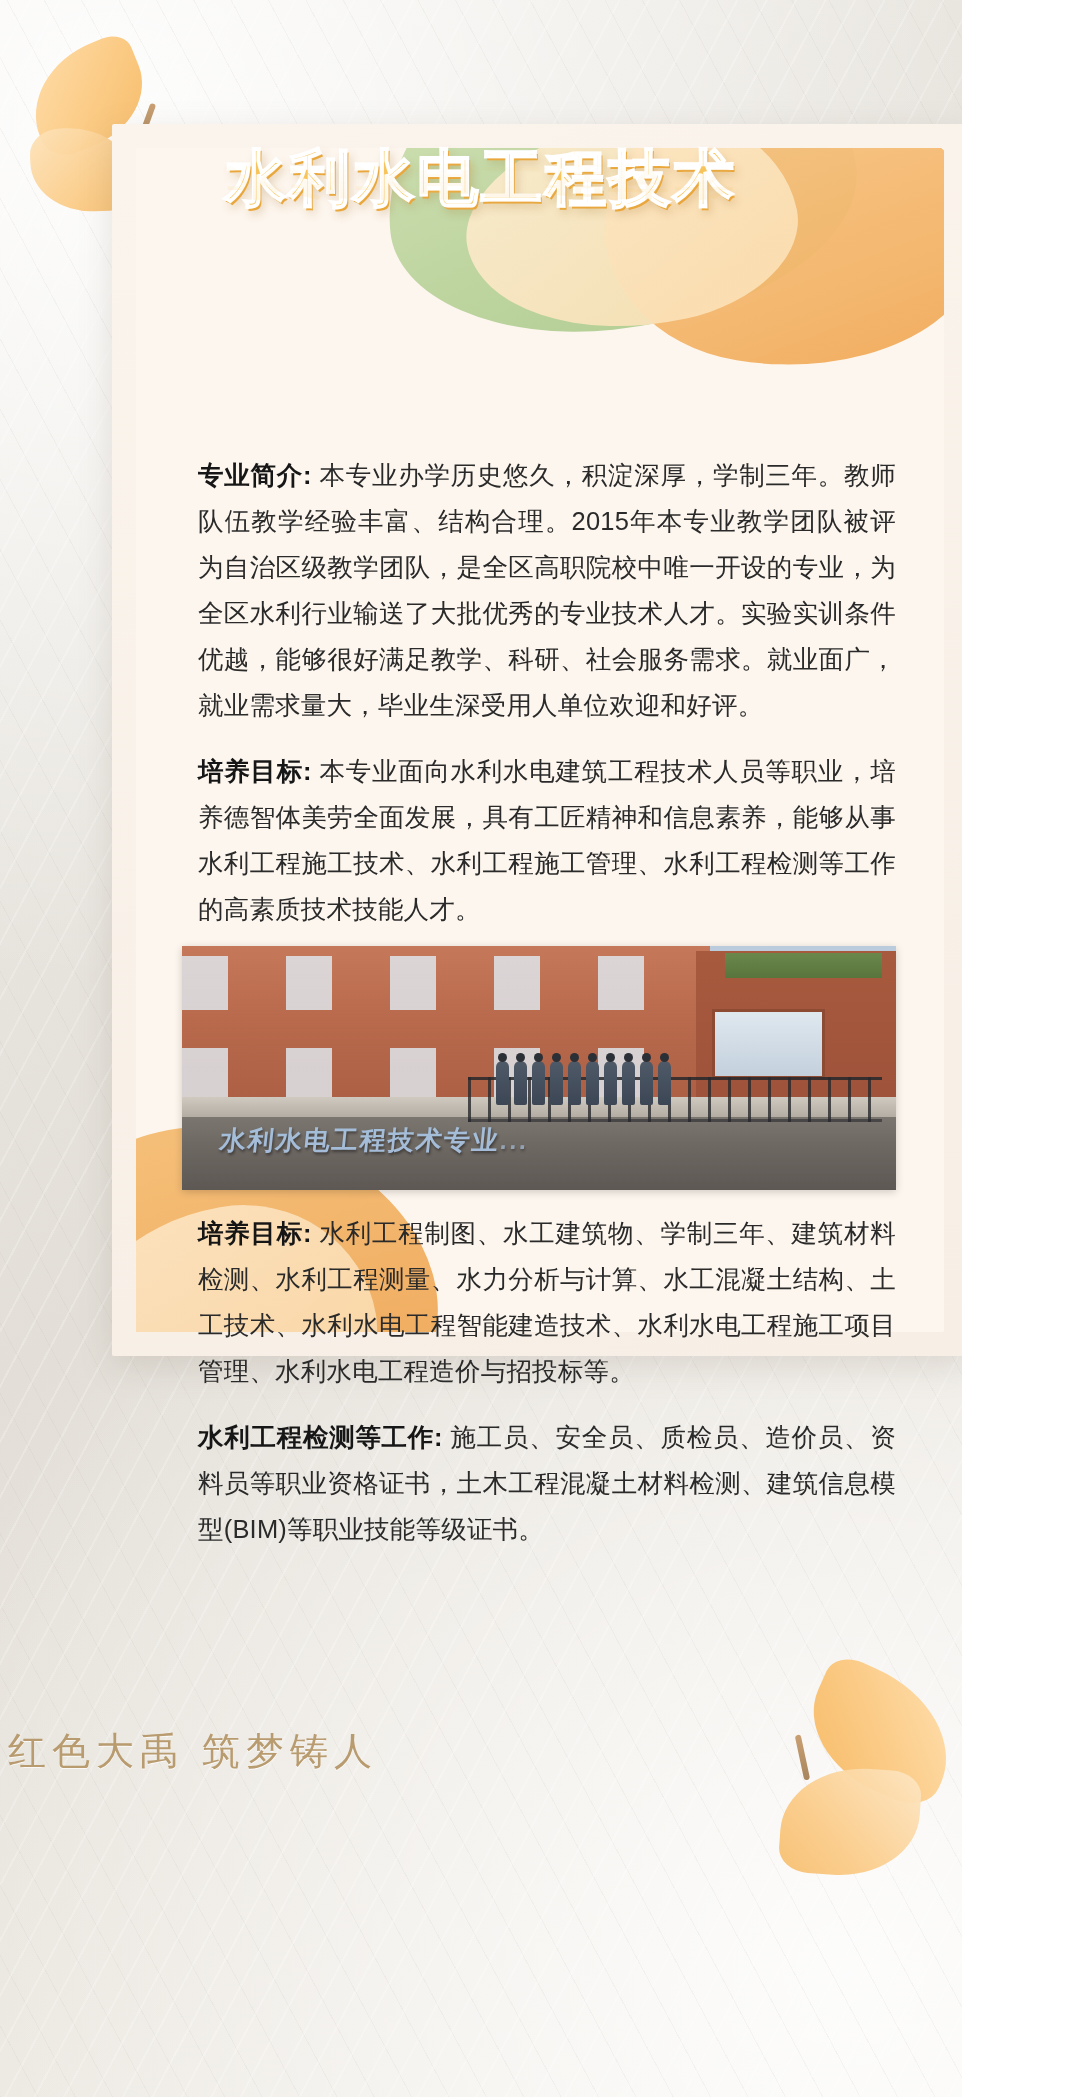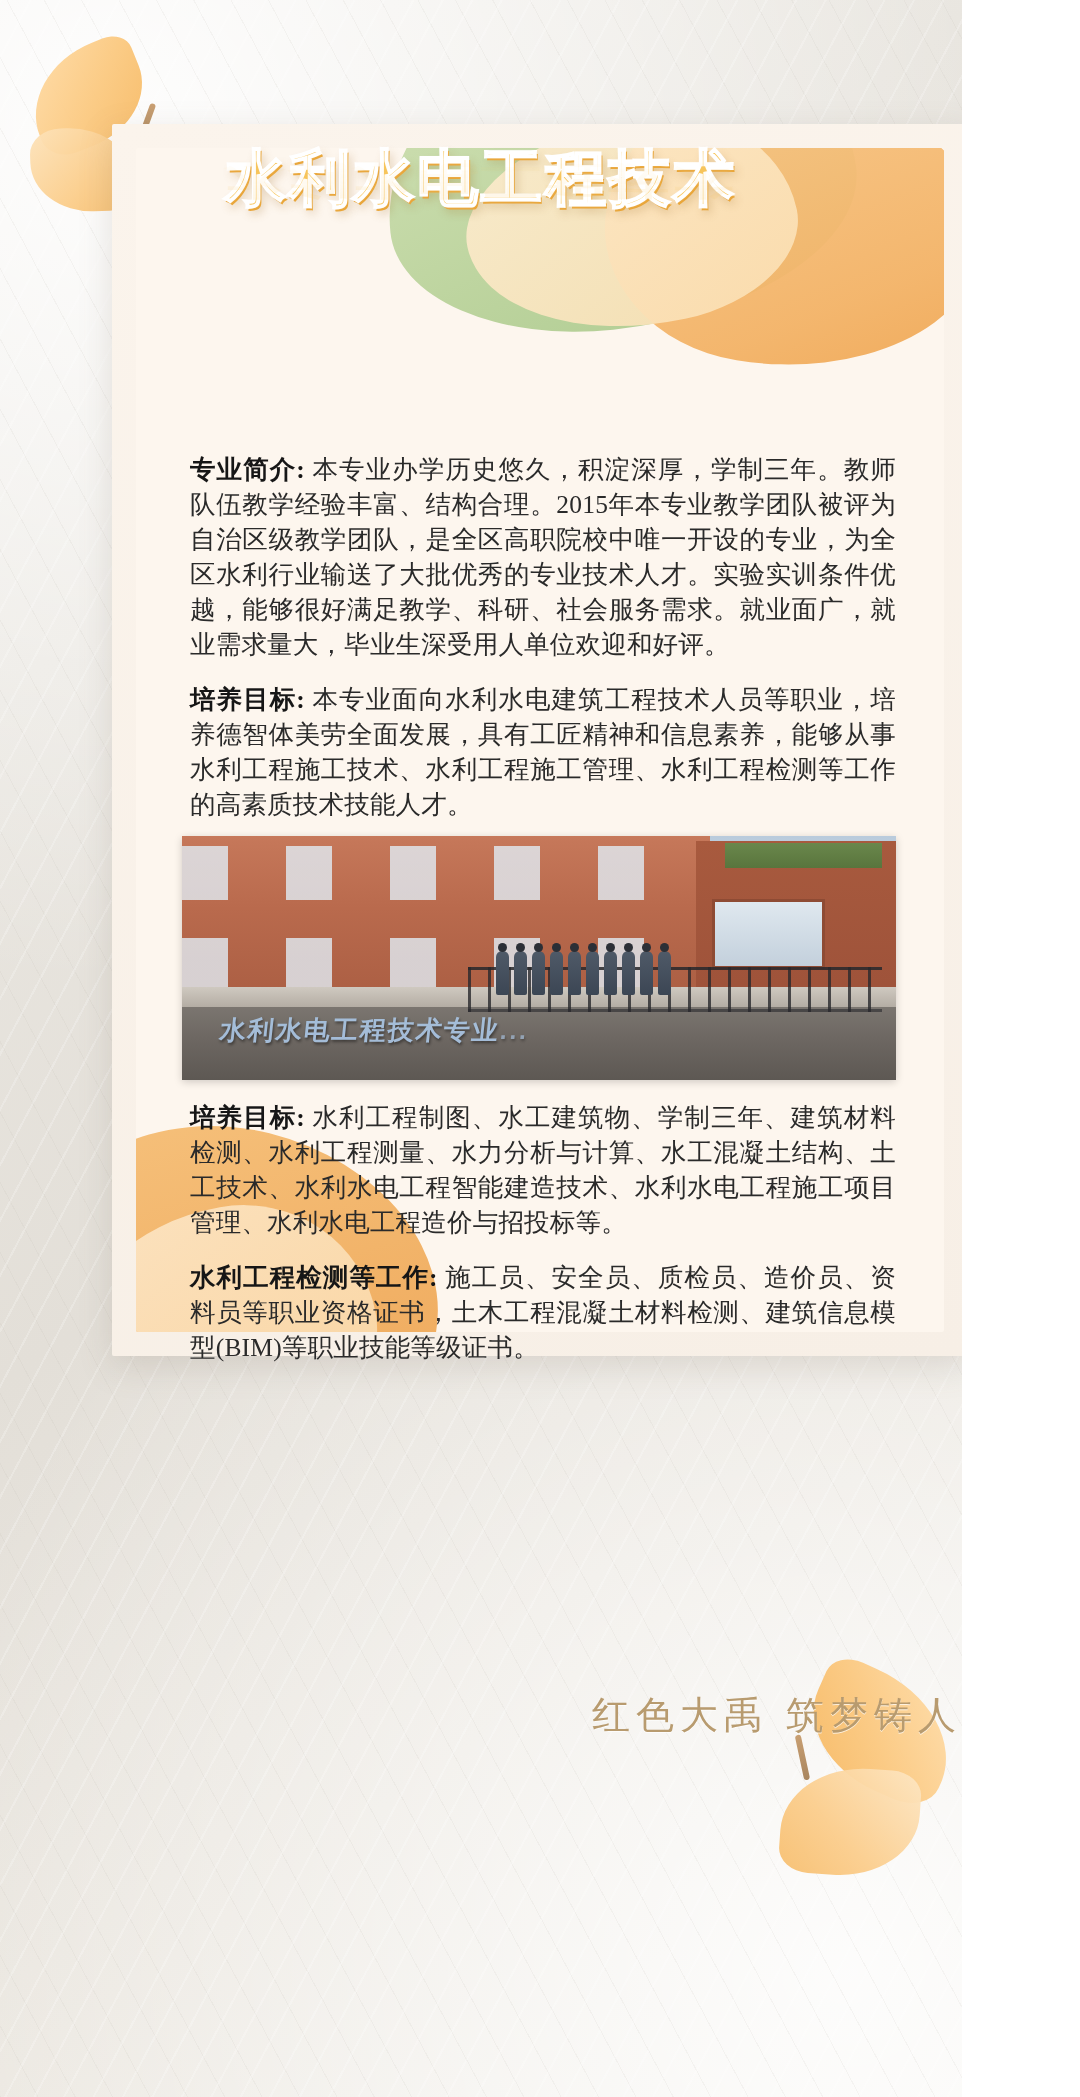--- a/index.html
+++ b/index.html
@@ -178,26 +178,26 @@
 
   
   .content {
     position: absolute;
     left: 182px;
     top: 452px;
     width: 714px;
     z-index: 5;
   }
   .para {
-    font-family: Liberation Serif, serif;
+    font-family: Liberation Sans, sans-serif;
     font-size: 25.5px;
-    line-height: 35px;
+    line-height: 46px;
     color: #2a2a2a;
     text-align: justify;
-    margin: 0 0 20px 8px;
+    margin: 0 0 20px 16px;
     letter-spacing: 0.2px;
   }
   .para.tight { margin-bottom: 14px; }
   .lbl {
     font-weight: bold;
     color: #161616;
   }
 
   
   .photo {
@@ -280,23 +280,24 @@
     text-shadow: 1px 2px 3px rgba(0,0,0,.5);
     transform: skewX(-6deg);
     opacity: .92;
   }
   .ph-caption .tail { font-size: 20px; opacity: .7; }
 
   
   .footer {
     position: absolute;
     left: 0; right: 0;
-    top: 1690px;
-    text-align: right;
+    top: 1726px;
+    text-align: left;
     z-index: 6;
+    padding-left: 8px;
   }
   .footer-text {
     font-family: "DejaVu Sans", sans-serif;
     font-size: 38px;
     letter-spacing: 6px;
     color: #b89b6f;
     text-shadow: 0 1px 0 rgba(255,255,255,.7);
   }
 </style>
 </head>

